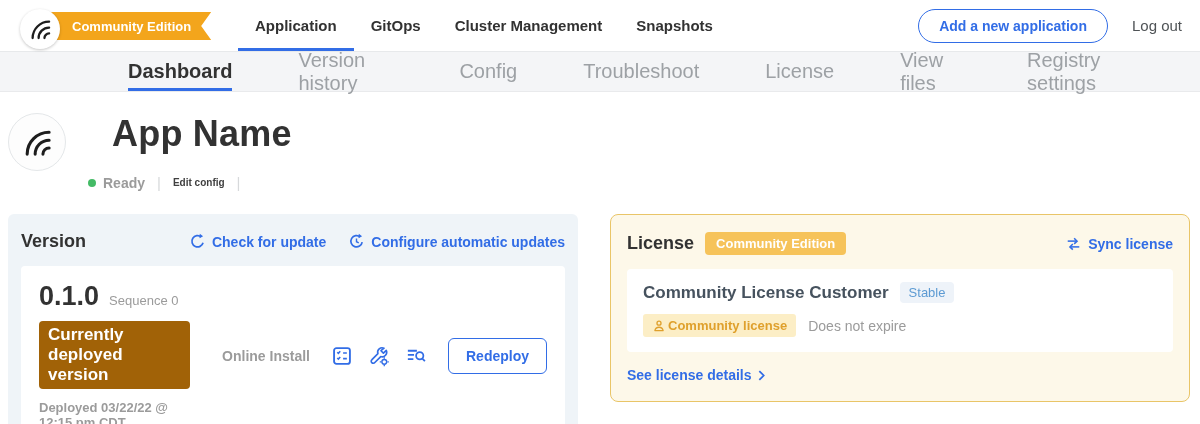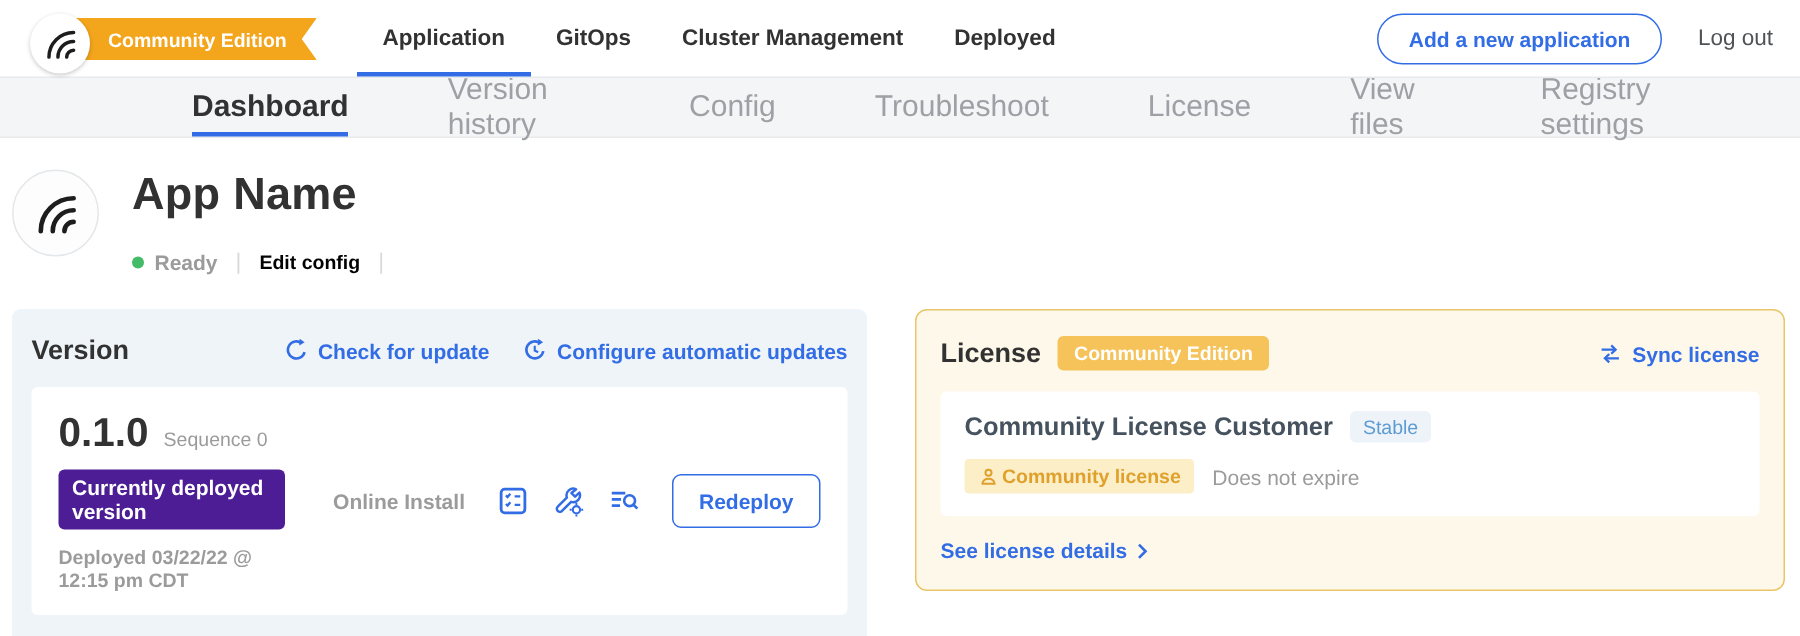--- a/index.html
+++ b/index.html
@@ -29,44 +29,44 @@
     display:flex; align-items:stretch; padding-left:128px; }
   .subnav-item { display:flex; align-items:center; margin-right:66px; font-size:20px; color:#9da1a5;
     cursor:pointer; border-bottom:3px solid transparent; padding-top:3px; }
   .subnav-item.active { color:#323232; font-weight:bold; border-bottom-color:#326de6; }
 
   
   .app-header { display:flex; align-items:flex-start; padding:21px 0 0 8px; }
   .app-avatar { width:58px; height:58px; border-radius:50%; background:#fdfdfd; border:1px solid #e4e7e9;
     display:flex; align-items:center; justify-content:center; flex:0 0 auto; }
   .app-head-text { margin-left:22px; }
-  .app-title { font-size:30px; font-weight:bold; color:#323232; letter-spacing:.2px; }
+  .app-title { font-size:36px; font-weight:bold; color:#323232; letter-spacing:.2px;margin-left:24px; }
   .status-row { display:flex; align-items:center; margin-top:19px; }
   .status-dot { width:8px; height:8px; border-radius:50%; background:#44bb66; margin-right:7px; }
   .status-text { font-size:14px; color:#9b9b9b; font-weight:bold; }
   .sep { color:#d7d9db; margin:0 12px; font-size:15px; }
-  .edit-config { color:#000000; font-size:13px; font-weight:bold; cursor:pointer; text-decoration:none;text-align:right; }
+  .edit-config { color:#404040; font-size:10px; font-weight:bold; cursor:pointer; text-decoration:none;text-align:right; }
 
   
   .cards { display:flex; align-items:flex-start; margin-top:23px; padding:0 10px 0 8px; gap:32px; }
 
   
   .version-card { width:570px; background:#eff4f8; border-radius:6px; padding:17px 13px 20px 13px; }
   .card-head { display:flex; align-items:center; }
   .card-title { font-size:18px; font-weight:bold; color:#323232; }
   .head-links { margin-left:auto; display:flex; align-items:center; gap:22px; }
   .icon-link { display:flex; align-items:center; gap:6px; color:#326de6; font-size:14px; font-weight:bold; cursor:pointer; white-space:nowrap; }
   .inner-card { background:#fff; border-radius:4px; margin-top:14px; padding:15px 18px 16px 18px; }
   .version-inner { display:flex; align-items:center;gap:32px; }
   .version-left { flex:1 1 auto; }
   .ver-row { display:flex; align-items:baseline; gap:10px; }
   .ver-number { font-size:27px; font-weight:bold; color:#323232; }
   .ver-seq { font-size:13px; color:#9b9b9b; }
-  .deployed-badge { display:inline-block; margin-top:9px; background:#4c1d95; color:#fff;
-    font-size:14px; font-weight:bold; padding:4px 9px; border-radius:4px; }
+  .deployed-badge { display:inline-block; margin-top:9px; background:#a16207; color:#fff;
+    font-size:17px; font-weight:bold; padding:4px 9px; border-radius:4px; }
   .deployed-at { margin-top:11px; font-size:13px; color:#9b9b9b; font-weight:bold; }
   .version-right { display:flex; align-items:center; gap:15px; flex:0 0 auto; }
   .install-type { font-size:14px; color:#9b9b9b; font-weight:bold; margin-right:6px; }
   .icon-btn { display:flex; align-items:center; cursor:pointer; }
   .redeploy-btn { background:#fff; border:1px solid #326de6; color:#326de6; font-weight:bold;
     font-family:inherit; font-size:14px; border-radius:6px; padding:9px 17px; margin-left:6px; cursor:pointer; }
   .see-link { display:flex; align-items:center; gap:6px; margin-top:15px; color:#326de6;
     font-size:14px; font-weight:bold; cursor:pointer; width:max-content; }
 
   
@@ -96,21 +96,21 @@
         <path d="M24.6 5.4A19.2 19.2 0 0 0 5.4 24.6"></path>
         <path d="M24.6 12.4A12.2 12.2 0 0 0 12.4 24.6"></path>
         <path d="M24.6 19.2A5.4 5.4 0 0 0 19.2 24.6"></path>
       </svg>
     </div>
   </div>
   <nav class="top-nav">
     <div class="top-nav-item active">Application</div>
     <div class="top-nav-item">GitOps</div>
     <div class="top-nav-item">Cluster Management</div>
-    <div class="top-nav-item">Deployed</div>
+    <div class="top-nav-item">Snapshots</div>
   </nav>
   <div class="top-right">
     <button class="add-app-btn">Add a new application</button>
     <span class="logout">Log out</span>
   </div>
 </header>
 
 <nav class="subnav">
   <div class="subnav-item active">Dashboard</div>
   <div class="subnav-item">Version history</div>

